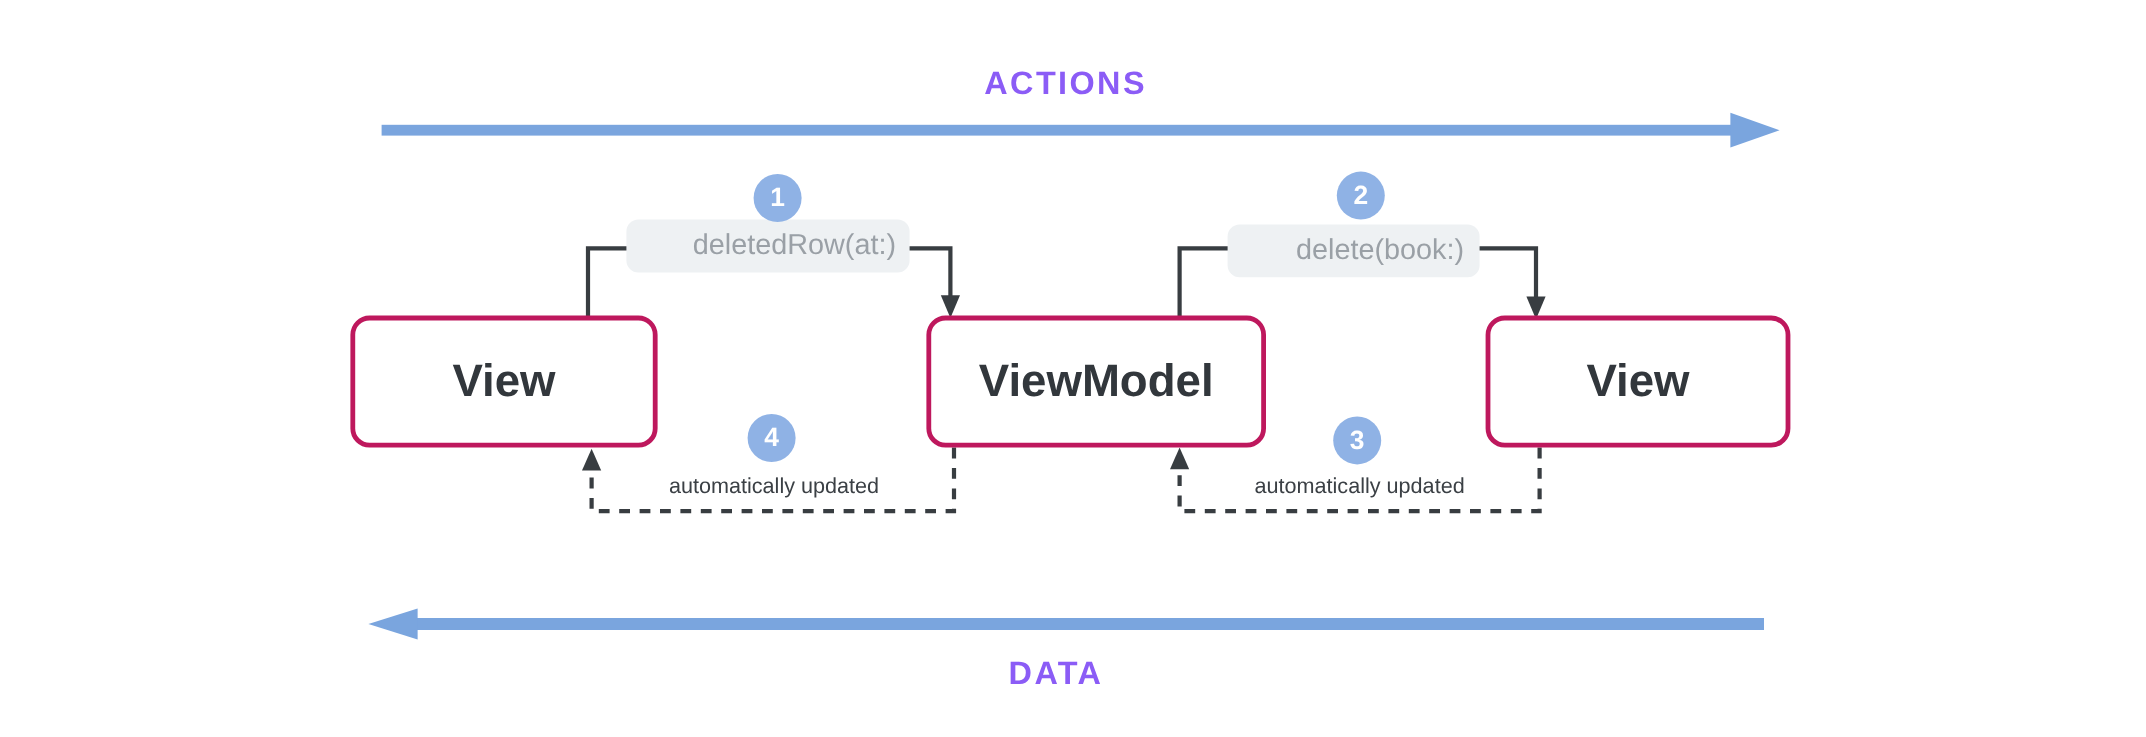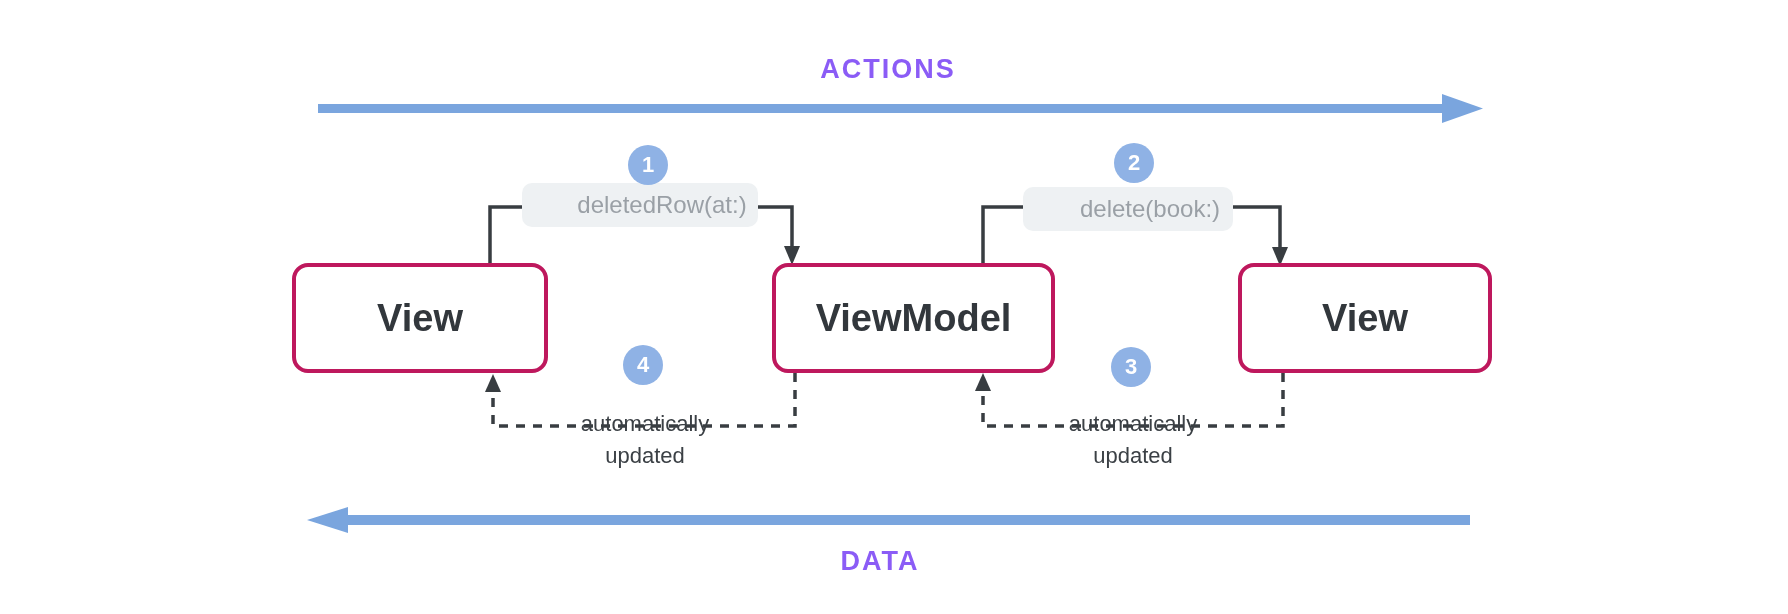--- a/index.html
+++ b/index.html
@@ -66,24 +66,23 @@
   }
   .badge.b1{left:628px;top:145px;}
   .badge.b2{left:1114px;top:143px;}
   .badge.b3{left:1111px;top:347px;}
   .badge.b4{left:623px;top:345px;}
   .auto-note{
     position:absolute;
     z-index:2;
     width:190px;
     text-align:center;
-    font-size:22px;
+    font-size:18px;
     line-height:1.45;
     color:#3b4045;
-    margin-top:16px;
   }
   .auto-note.n4{left:550px;top:392px;}
   .auto-note.n3{left:1038px;top:392px;}
   svg .solid-line{fill:none;stroke-width:3.5px;}
   svg .dashed-line{fill:none;stroke-width:3.5px;stroke-dasharray:9 8;}
 </style>
 </head>
 <body>
 
 <div class="canvas">

